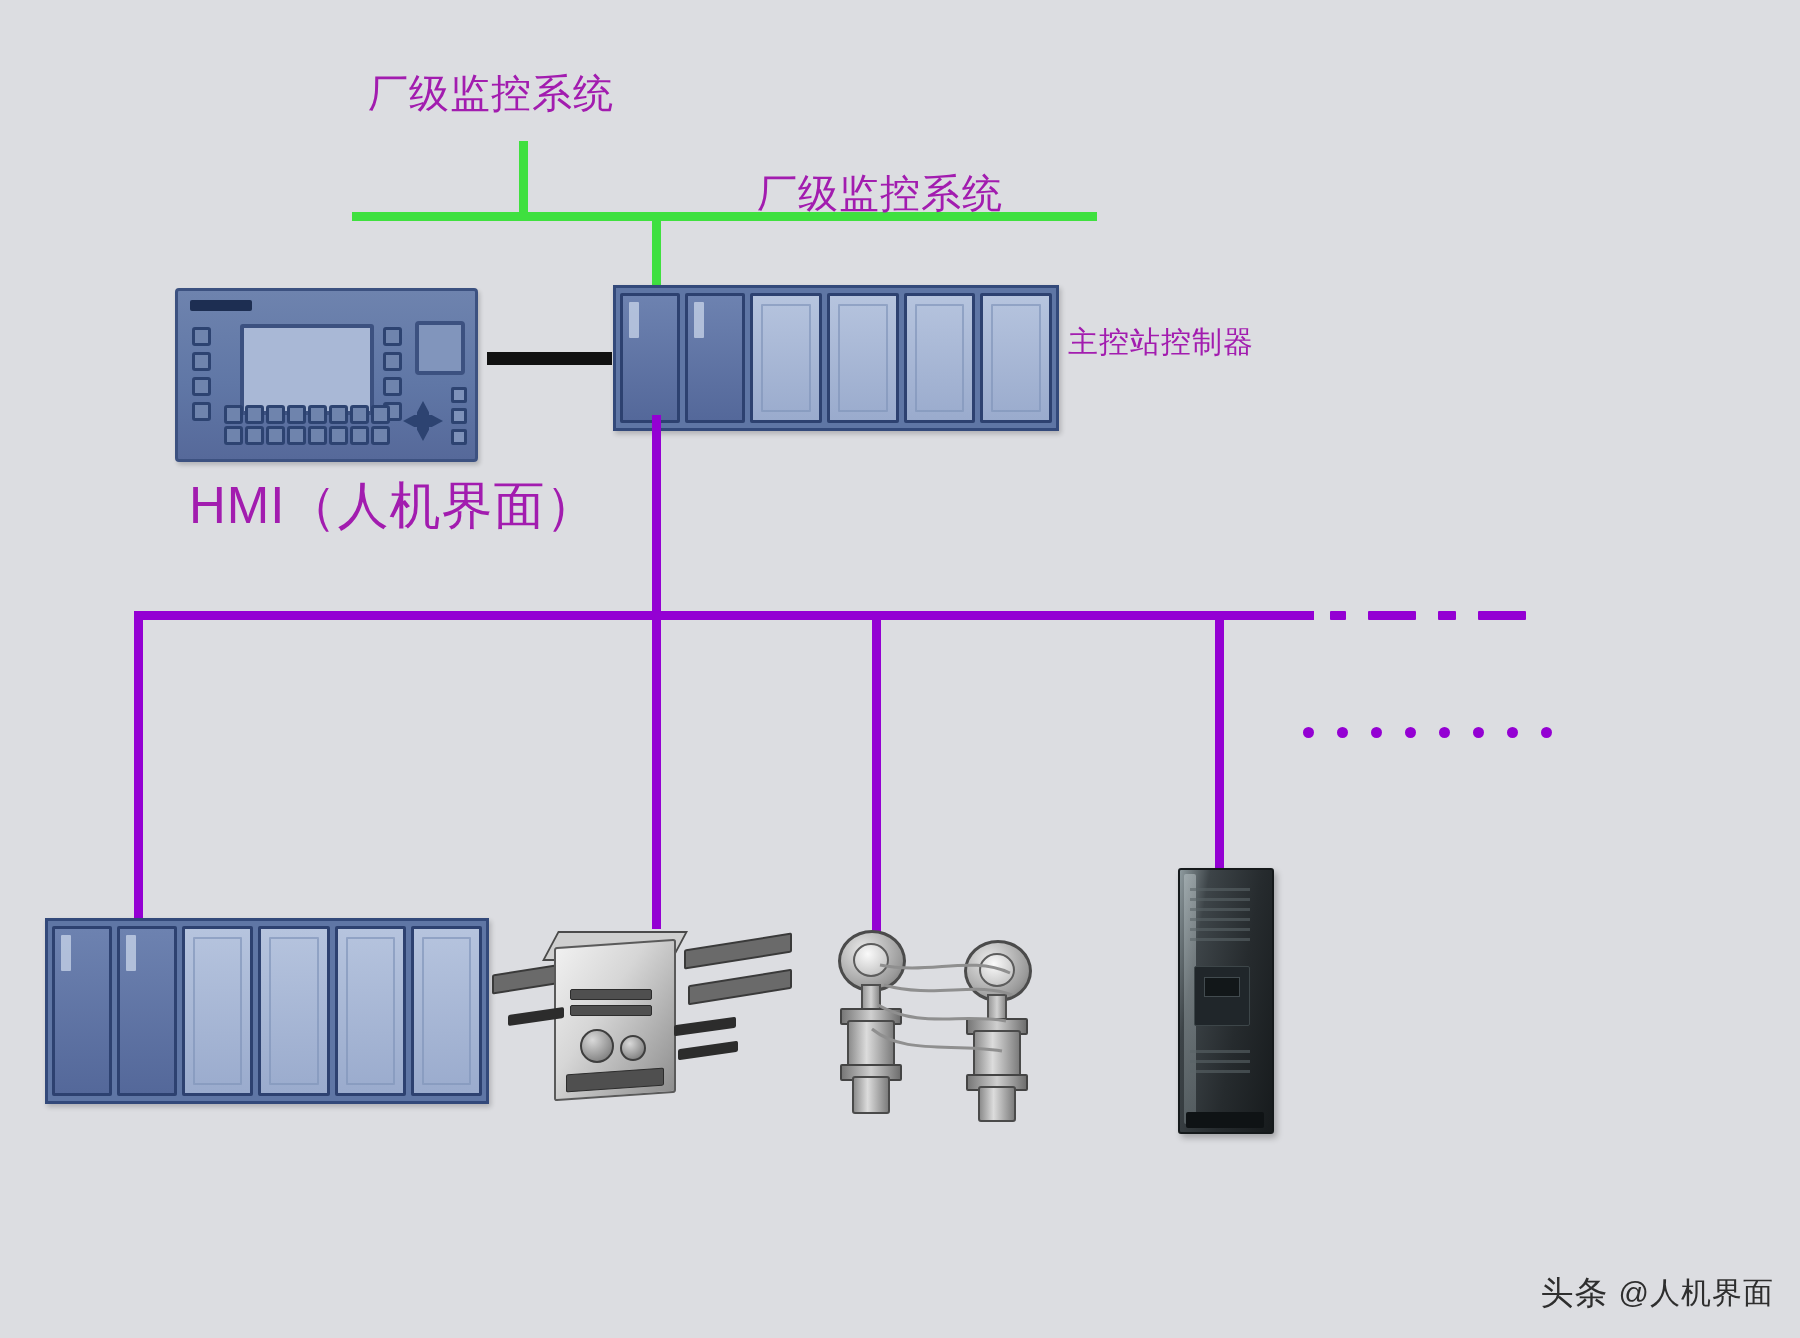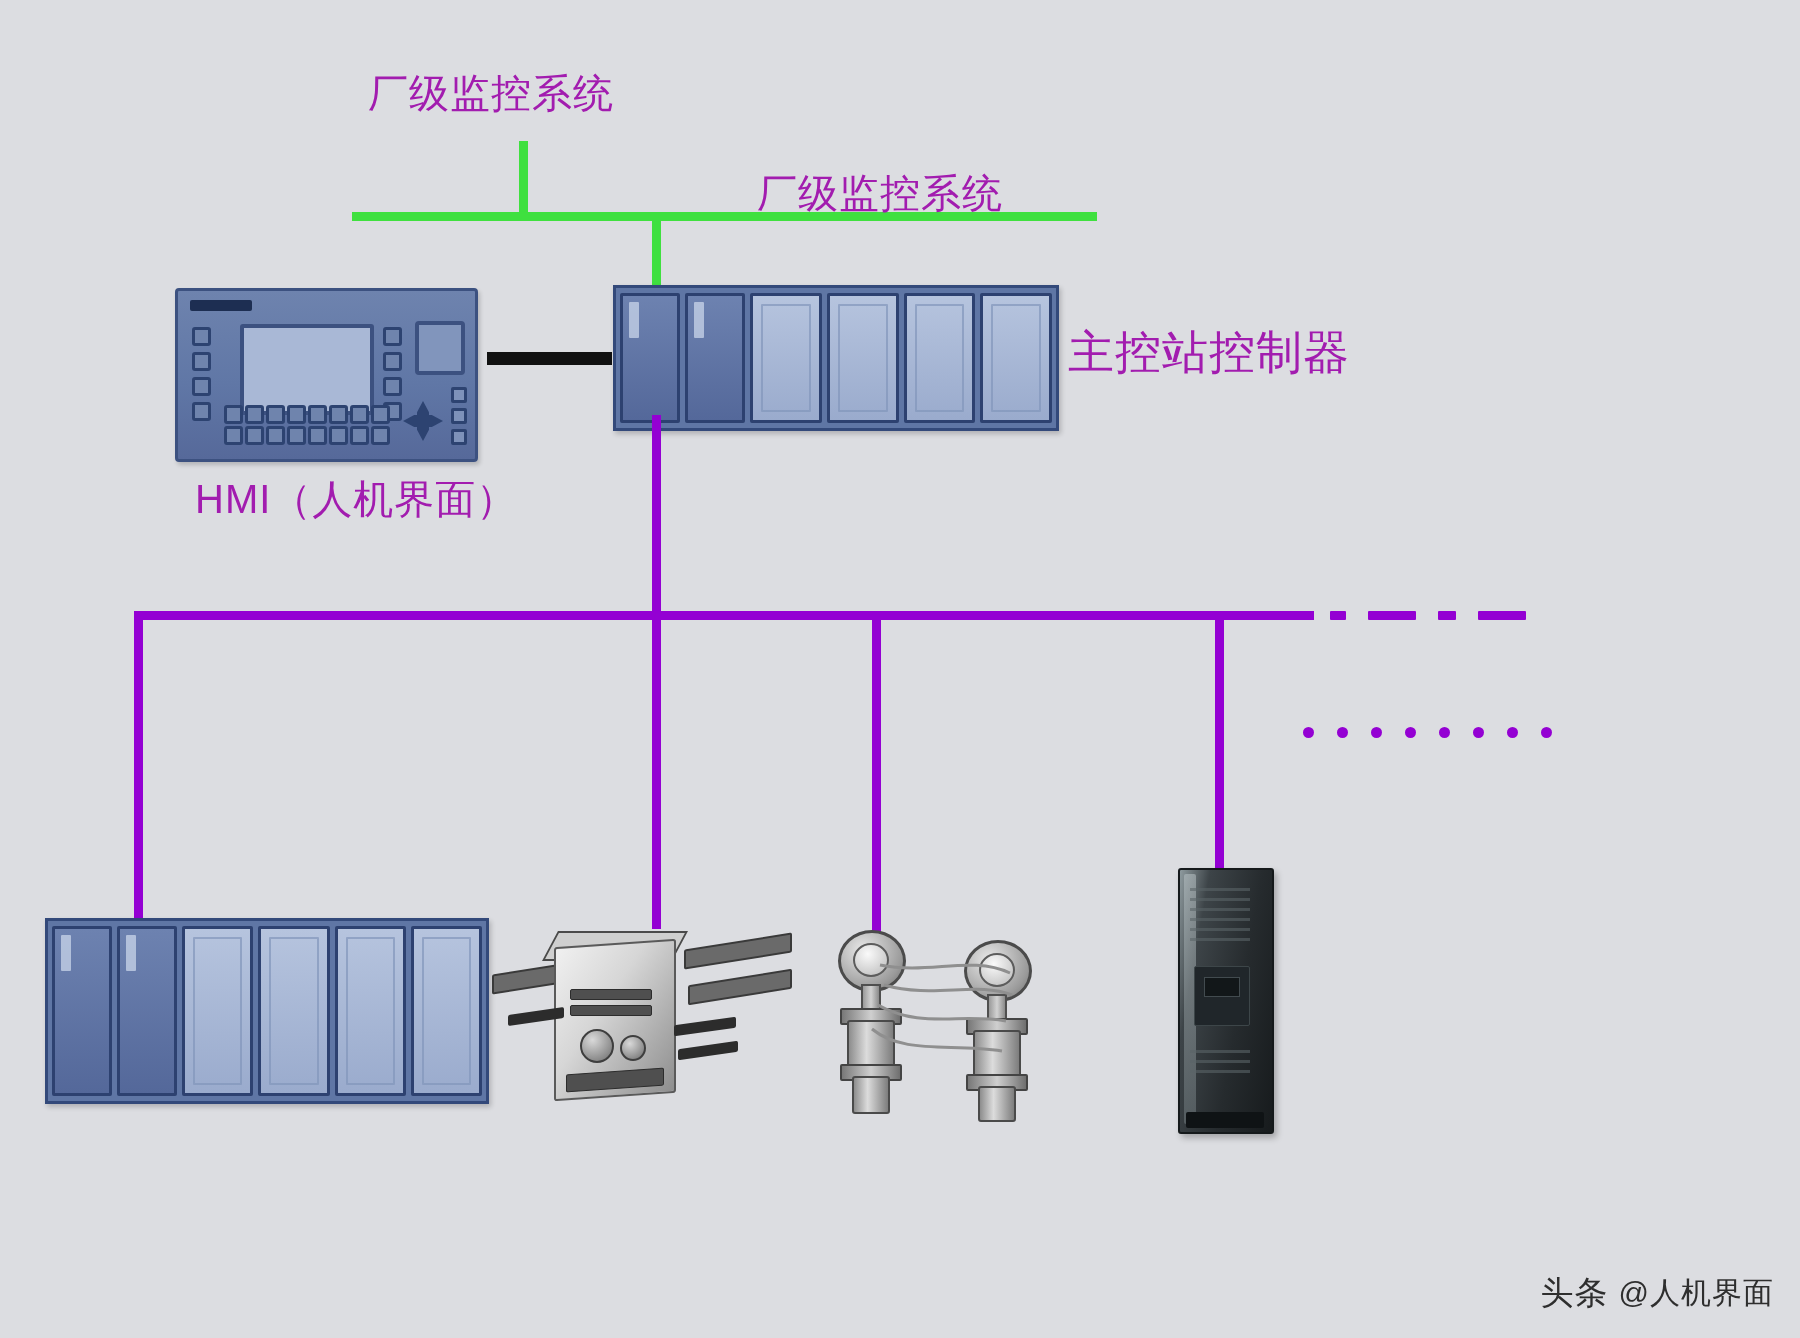--- a/index.html
+++ b/index.html
@@ -142,33 +142,33 @@
         <b></b>
         <b></b>
     </div>
     <div class="hmi-dpad"></div>
     <div class="hmi-rightkeys">
       <b></b>
         <b></b>
         <b></b>
     </div>
   </div>
-  <div class="lbl" style="left:195px;top:472px;font-size:40px;">HMI（人机界面）</div>
+  <div class="lbl" style="left:189px;top:472px;font-size:51px;">HMI（人机界面）</div>
 
   <div class="wire h blk" style="left:487px;top:352px;width:125px;height:13px;"></div>
 
   <div class="rack" style="left:613px;top:285px;width:432px;height:130px;">
     <div class="cpu"></div>
     <div class="cpu"></div>
     <div class="mod"></div>
     <div class="mod"></div>
     <div class="mod"></div>
     <div class="mod"></div>
   </div>
-  <div class="lbl" style="left:1068px;top:322px;font-size:46px;">主控站控制器</div>
+  <div class="lbl" style="left:1068px;top:322px;font-size:30px;">主控站控制器</div>
 
 
   <div class="wire v bus" style="left:652px;top:415px;height:510px;"></div>
 
   <div class="wire h bus" style="left:134px;top:611px;width:1180px;"></div>
 
   <div class="dashrow" style="left:1330px;top:611px;">
     <i style="width:16px;"></i>
       <i style="width:48px;"></i>
       <i style="width:18px;"></i>

